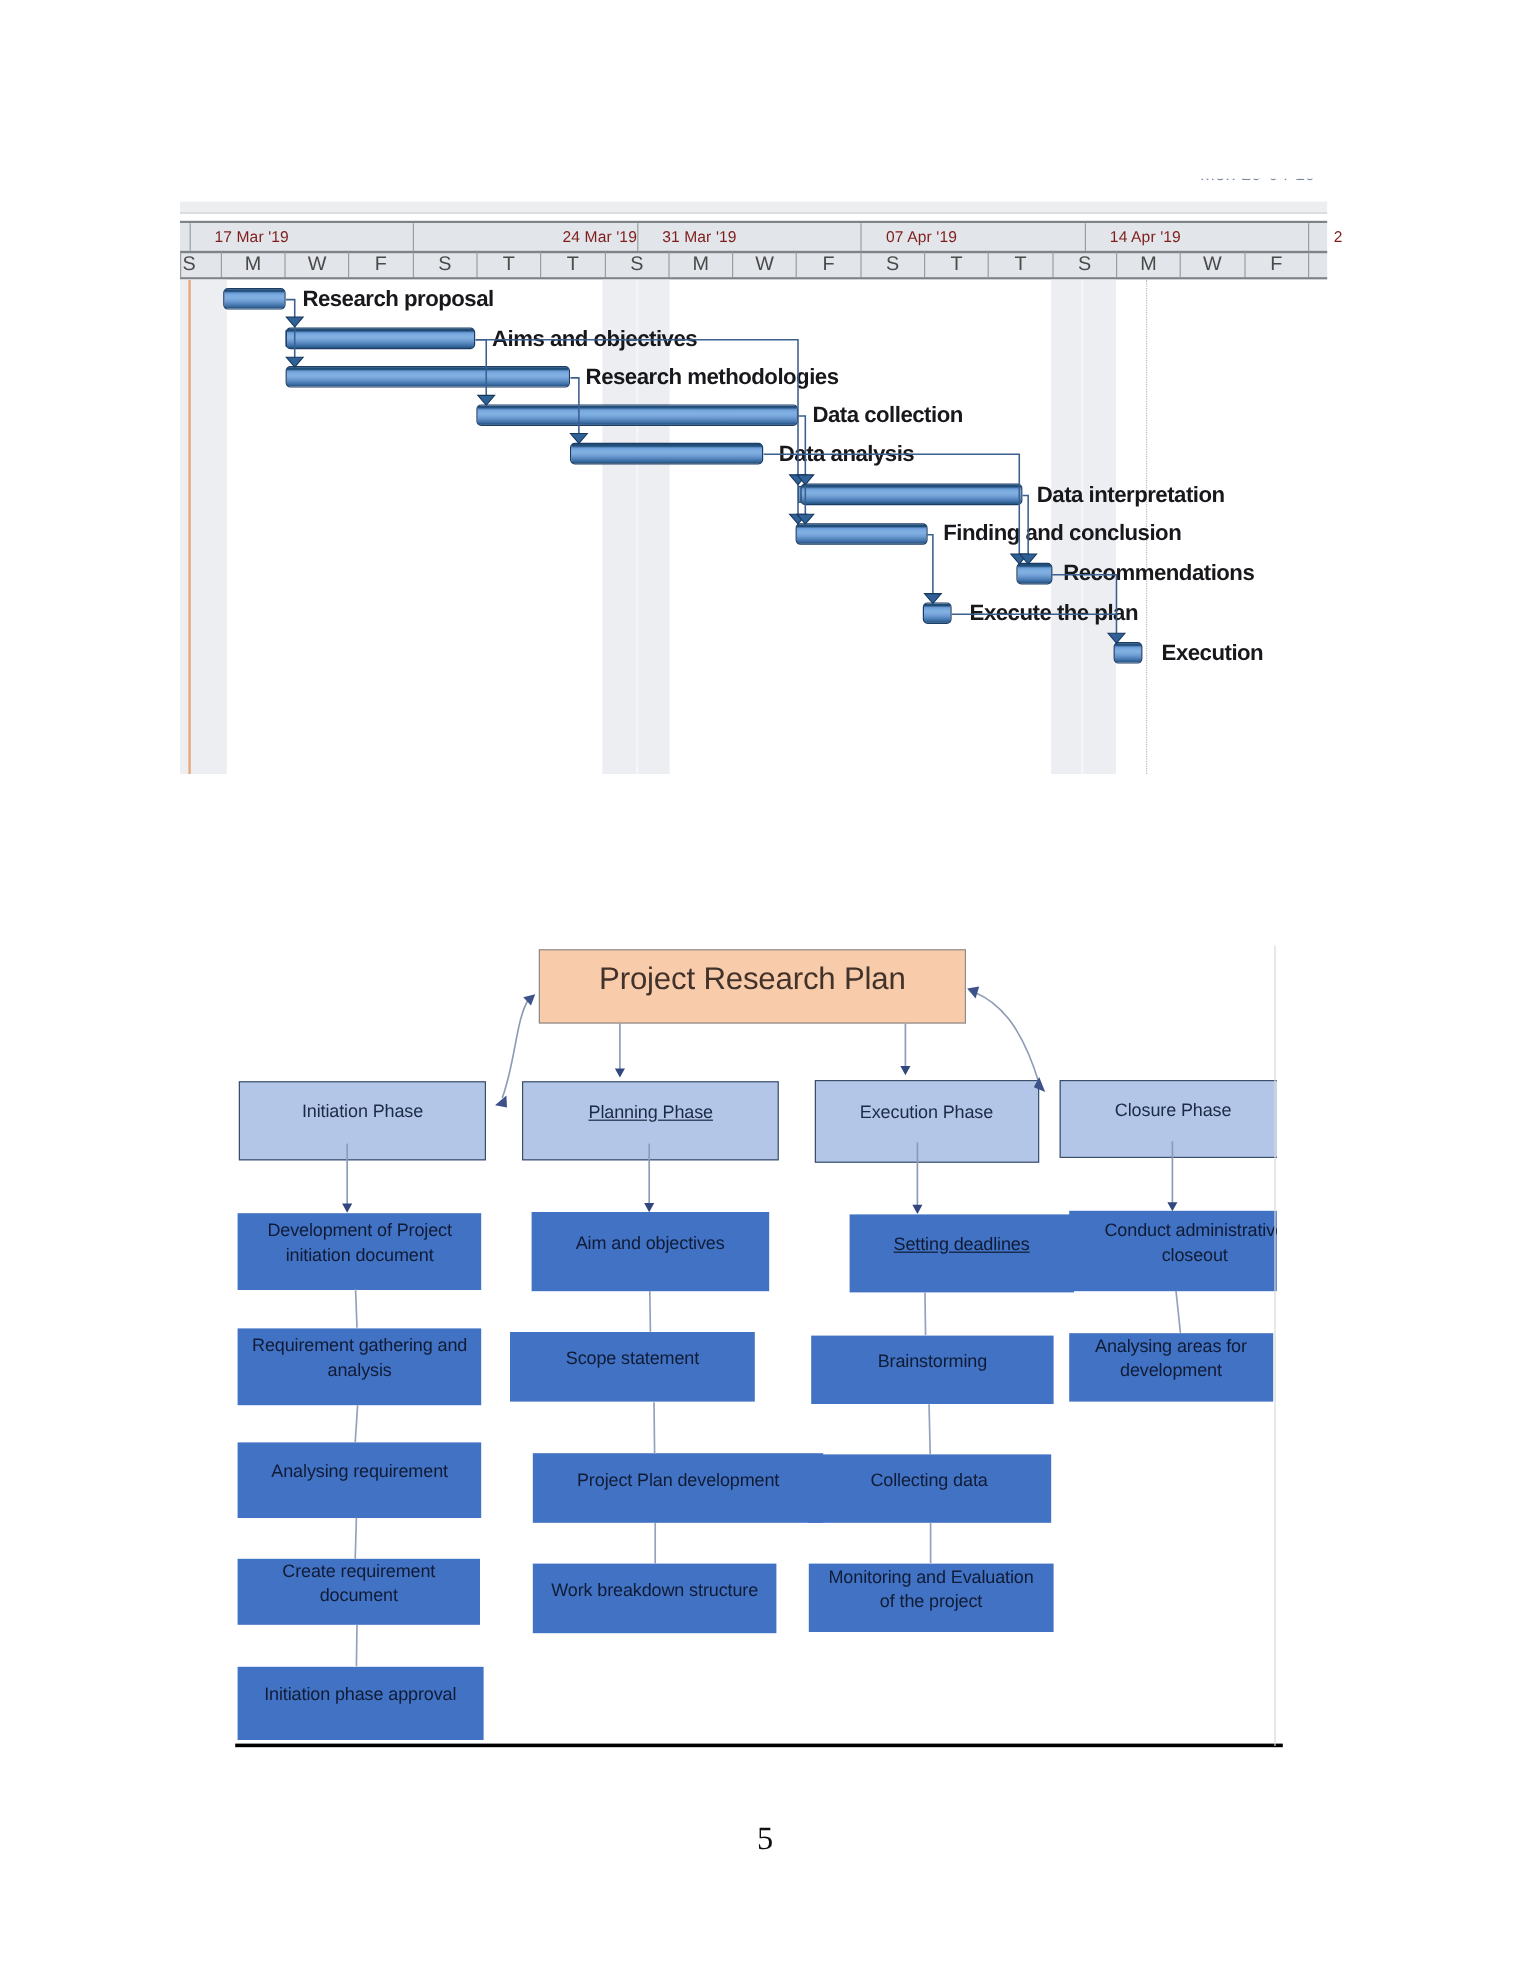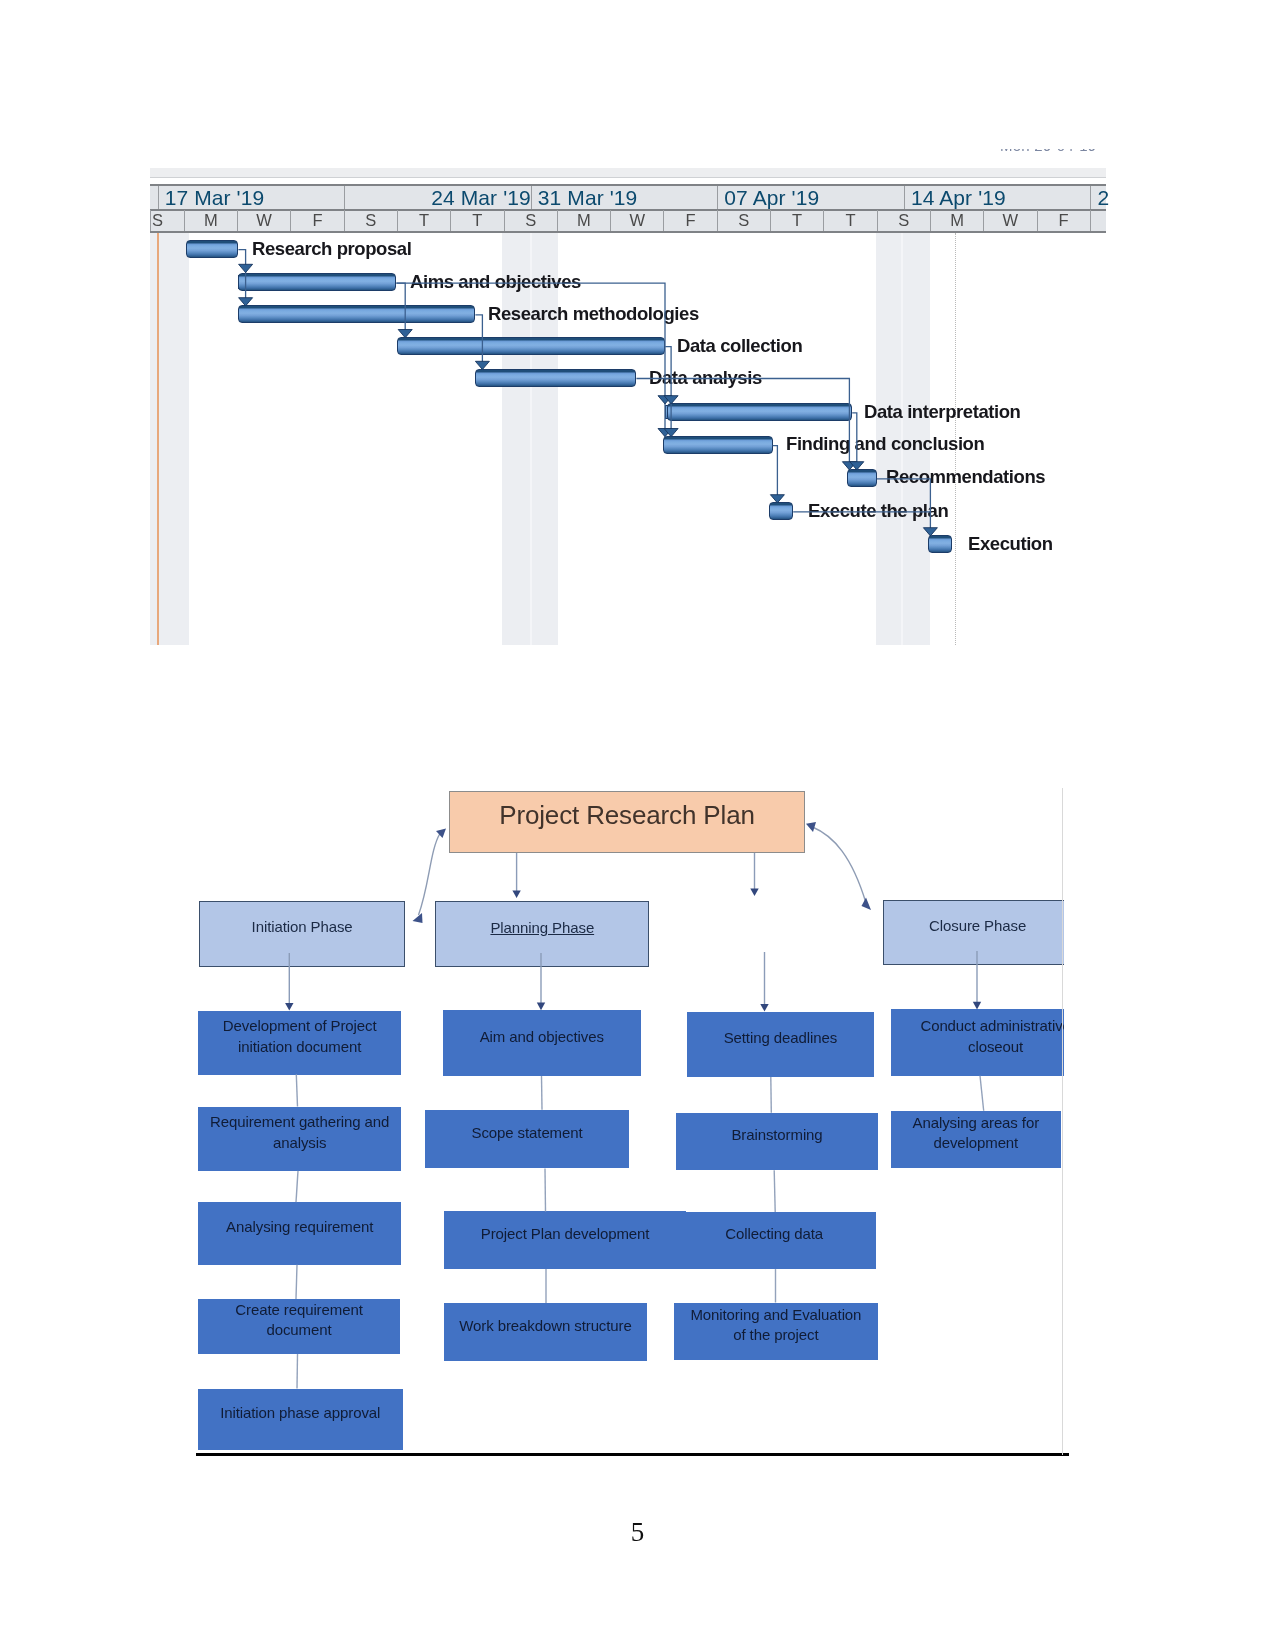--- a/index.html
+++ b/index.html
@@ -8,21 +8,21 @@
 
   
   #gantt{position:absolute;left:150px;top:184px;width:956px;height:461px;}
   .g-head{position:absolute;left:0;top:0;width:956px;height:49px;}
   .g-topline{position:absolute;left:0;top:0;width:956px;height:2px;background:#7f8286;}
   .g-rowdate{position:absolute;left:0;top:2px;height:23px;width:956px;background:#e2e5e9;}
   .g-rowday{position:absolute;left:0;top:26px;height:22px;width:956px;background:#e2e5e9;}
   .g-midline{position:absolute;left:0;top:25px;width:956px;height:1.5px;background:#7f8286;}
   .g-botline{position:absolute;left:0;top:47px;width:956px;height:2px;background:#7f8286;}
   .dcell{position:absolute;top:2px;height:23px;box-sizing:border-box;border-left:1.4px solid #9a9da1;
-         font-size:21px;color:#0c4a6e;line-height:23px;padding-left:6px;letter-spacing:.1px;}
+         font-size:13px;color:#7f1d1d;line-height:23px;padding-left:20px;letter-spacing:.1px;}
   .daycell{position:absolute;top:26px;height:21px;box-sizing:border-box;border-left:1.4px solid #9a9da1;
            font-size:16.5px;color:#4a4a4a;line-height:21px;text-align:center;}
   .g-body{position:absolute;left:0;top:49px;width:956px;height:412px;background:#fff;overflow:hidden;}
   .wband{position:absolute;top:0;height:412px;background:#eceef2;}
   .wbandsplit{position:absolute;top:0;height:412px;width:2.2px;background:#f4f5f8;}
   .nowline{position:absolute;top:0;height:412px;width:1.6px;background:#e8a87c;}
   .dotline{position:absolute;top:0;height:412px;width:0;border-left:1.6px dotted #b9b9b9;}
 
   .bar{position:absolute;height:18px;border-radius:4px;border:1.2px solid #1c3c68;box-sizing:border-box;
        background:linear-gradient(to bottom,#1f4e79 0%,#1f4e79 11%,#6b9bd6 20%,#7aabe0 30%,#82b0e2 45%,#72a0d6 60%,#5486bd 76%,#3d6ea6 88%,#24537f 100%);}
@@ -151,20 +151,23 @@
 <div id="flow">
   <div class="fbox root" style="left:259.0px;top:11.0px;width:356.0px;height:62.0px;">
         <span>Project Research Plan</span>
       </div>
   <div class="fbox phase" style="left:8.8px;top:121.0px;width:206.6px;height:65.5px;">
         <span>Initiation Phase</span>
       </div>
   <div class="fbox phase" style="left:245.2px;top:121.0px;width:214.2px;height:66.0px;text-decoration:underline;">
         <span>Planning Phase</span>
       </div>
+  <div class="fbox phase" style="left:488.5px;top:119.5px;width:187.2px;height:69.0px;">
+        <span>Execution Phase</span>
+      </div>
   <div class="fbox phase" style="left:692.6px;top:120.0px;width:190px;height:65.0px;">
         <span>Closure Phase</span>
       </div>
   <div class="fbox task" style="left:8.4px;top:230.6px;width:202.6px;height:64.0px;justify-content:center;">
         <span style="max-width:160px;">Development of Project initiation document</span>
       </div>
   <div class="fbox task" style="left:8.4px;top:326.5px;width:202.6px;height:64.5px;">
         <span style="">Requirement gathering and analysis</span>
       </div>
   <div class="fbox task" style="left:8.4px;top:422.1px;width:202.6px;height:62.7px;">
@@ -181,21 +184,21 @@
       </div>
   <div class="fbox task" style="left:235px;top:329.8px;width:204.1px;height:58.7px;">
         <span style="">Scope statement</span>
       </div>
   <div class="fbox task" style="left:254.1px;top:431.4px;width:242px;height:57.7px;">
         <span style="">Project Plan development</span>
       </div>
   <div class="fbox task" style="left:254.1px;top:523.0px;width:202.9px;height:57.7px;">
         <span style="">Work breakdown structure</span>
       </div>
-  <div class="fbox task" style="left:497px;top:231.6px;width:186.7px;height:65.5px;">
+  <div class="fbox task" style="left:518px;top:231.6px;width:186.7px;height:65.5px;text-decoration:underline;">
         <span style="">Setting deadlines</span>
       </div>
   <div class="fbox task" style="left:485.8px;top:332.7px;width:202.4px;height:57.5px;">
         <span style="">Brainstorming</span>
       </div>
   <div class="fbox task" style="left:482.6px;top:432.1px;width:203.2px;height:57.0px;">
         <span style="">Collecting data</span>
       </div>
   <div class="fbox task" style="left:484.1px;top:522.5px;width:203.6px;height:57.5px;">
         <span style="max-width:180px;">Monitoring and Evaluation of the project</span>

